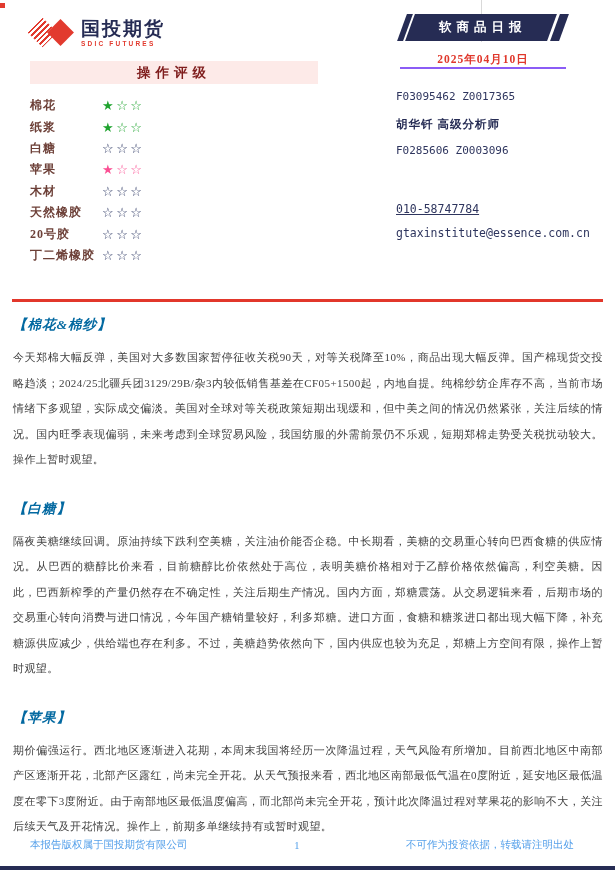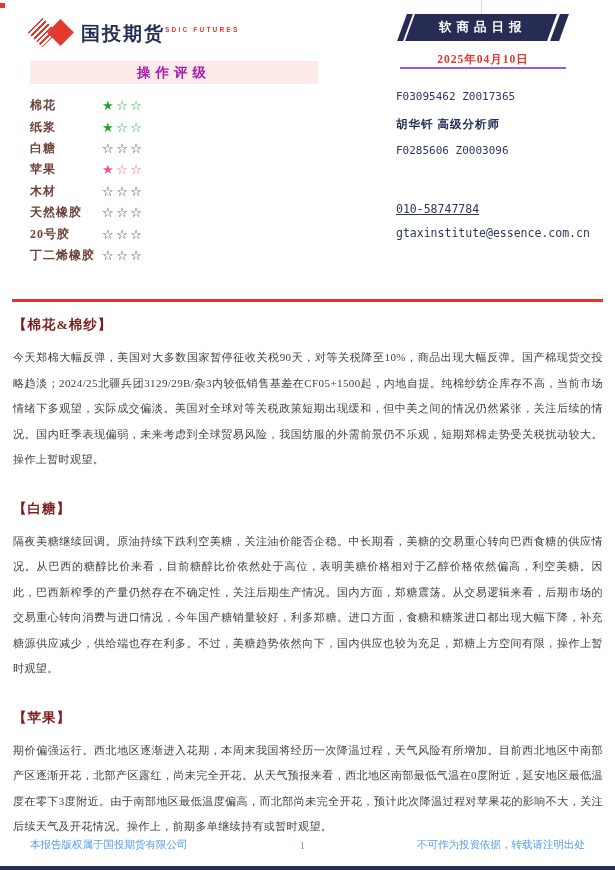--- a/index.html
+++ b/index.html
@@ -8,64 +8,64 @@
 
   
   .corner-mark{position:absolute; left:0; top:3px; width:5px; height:5px; background:#e23a2e;}
 
   
   .logo{position:absolute; left:30px; top:18px; display:flex; align-items:center; gap:7px;}
   .logo-icon{position:relative; width:44px; height:30px;}
   .diamond-hatch{position:absolute; left:2px; top:4px; width:21px; height:21px; transform:rotate(45deg);
     background:repeating-linear-gradient(90deg,#e23a2e 0 2px,#ffffff 2px 4px);}
   .diamond-solid{position:absolute; left:21px; top:5px; width:19px; height:19px; transform:rotate(45deg); background:#e23a2e;}
-  .logo-text-col{display:flex; flex-direction:row; line-height:1;}
+  .logo-text-col{display:flex; flex-direction:column; line-height:1;}
   .logo-cn{font-size:19px; font-weight:bold; color:#262c54; letter-spacing:2px;}
   .logo-en{font-size:6.5px; color:#e23a2e; letter-spacing:2.2px; margin-top:3px; font-family:"Liberation Sans",sans-serif; font-weight:bold;}
 
   
   .hairline{position:absolute; left:481px; top:0; width:1px; height:42px; background:#d9d9d9;}
 
   
   .banner{position:absolute; left:402px; top:14px; width:162px; height:27px; background:#262c54;
     transform:skewX(-20deg); display:flex; align-items:center; justify-content:center;}
   .banner:before{content:""; position:absolute; left:6px; top:0; width:2px; height:100%; background:#ffffff;}
   .banner:after{content:""; position:absolute; right:9px; top:0; width:3px; height:100%; background:#ffffff;}
   .banner-text{transform:skewX(20deg); color:#ffffff; font-size:12.5px; font-weight:bold; letter-spacing:5px;}
 
   .date-line{position:absolute; left:400px; top:52px; width:166px; text-align:center;
     color:#e0382c; font-size:11.5px; font-weight:bold; border-bottom:2px solid #8b5cf6; letter-spacing:1px;}
 
   
   .rating-panel{position:absolute; left:30px; top:61px; width:288px;}
-  .rating-title{height:23px; background:#fdeae8; color:#a21caf; font-size:13.5px; font-weight:bold;
+  .rating-title{height:23px; background:#fdeae8; color:#7f1d1d; font-size:13.5px; font-weight:bold;
     display:flex; align-items:center; justify-content:center; letter-spacing:5px;}
   .rating-list{margin-top:11px;}
   .rating-row{display:flex; align-items:center; height:21.4px;}
   .rating-name{width:72px; font-size:12px; color:#6d4038; font-weight:bold; letter-spacing:1px;}
   .rating-stars{font-family:"DejaVu Sans",sans-serif; font-size:13px; letter-spacing:2.5px; line-height:1;}
 
   
   .contacts{position:absolute; left:396px; top:90px; width:216px; color:#262c54;}
   .analyst-name{font-size:11.5px; font-weight:bold; letter-spacing:1px; height:27px;}
   .analyst-ids{font-family:"DejaVu Sans Mono",monospace; font-size:11px; height:27px; color:#2e355e;}
   .contact-phone{font-family:"DejaVu Sans Mono",monospace; font-size:11.5px; margin-top:31px; height:24px; color:#2e355e;text-decoration:underline;}
   .contact-email{font-family:"DejaVu Sans Mono",monospace; font-size:11.5px; color:#2e355e;}
 
   .divider{position:absolute; left:12px; right:12px; top:299px; height:2.5px; background:#e2372b;}
 
   
   .sections{position:absolute; left:13px; top:316px; width:590px;}
   .section{margin-bottom:27px;}
-  .section-title{color:#7f1d1d; font-size:13.5px; font-weight:bold; letter-spacing:1px; margin-bottom:11px;}
+  .section-title{color:#0369a1; font-size:13.5px; font-weight:bold; letter-spacing:1px; margin-bottom:11px;font-style:italic;}
   .section-body{font-size:11px; color:#3f3f3f; line-height:25.5px; text-align:justify; letter-spacing:0.4px;}
 
   
   .footer{position:absolute; left:0; right:0; bottom:0;}
-  .footer-row{display:flex; align-items:center; justify-content:space-between; padding:0 30px 0 30px;
+  .footer-row{display:flex; align-items:center; justify-content:space-between; padding:0 41px 0 30px;
     font-family:Liberation Serif, serif; font-size:10.5px; color:#55a0ea;}
   .footer-bar{margin-top:14px; height:4px; background:#262c54;}
 </style>
 </head>
 <body>
 
 <div class="page">
 
   <div class="corner-mark"></div>
   <div class="hairline"></div>

